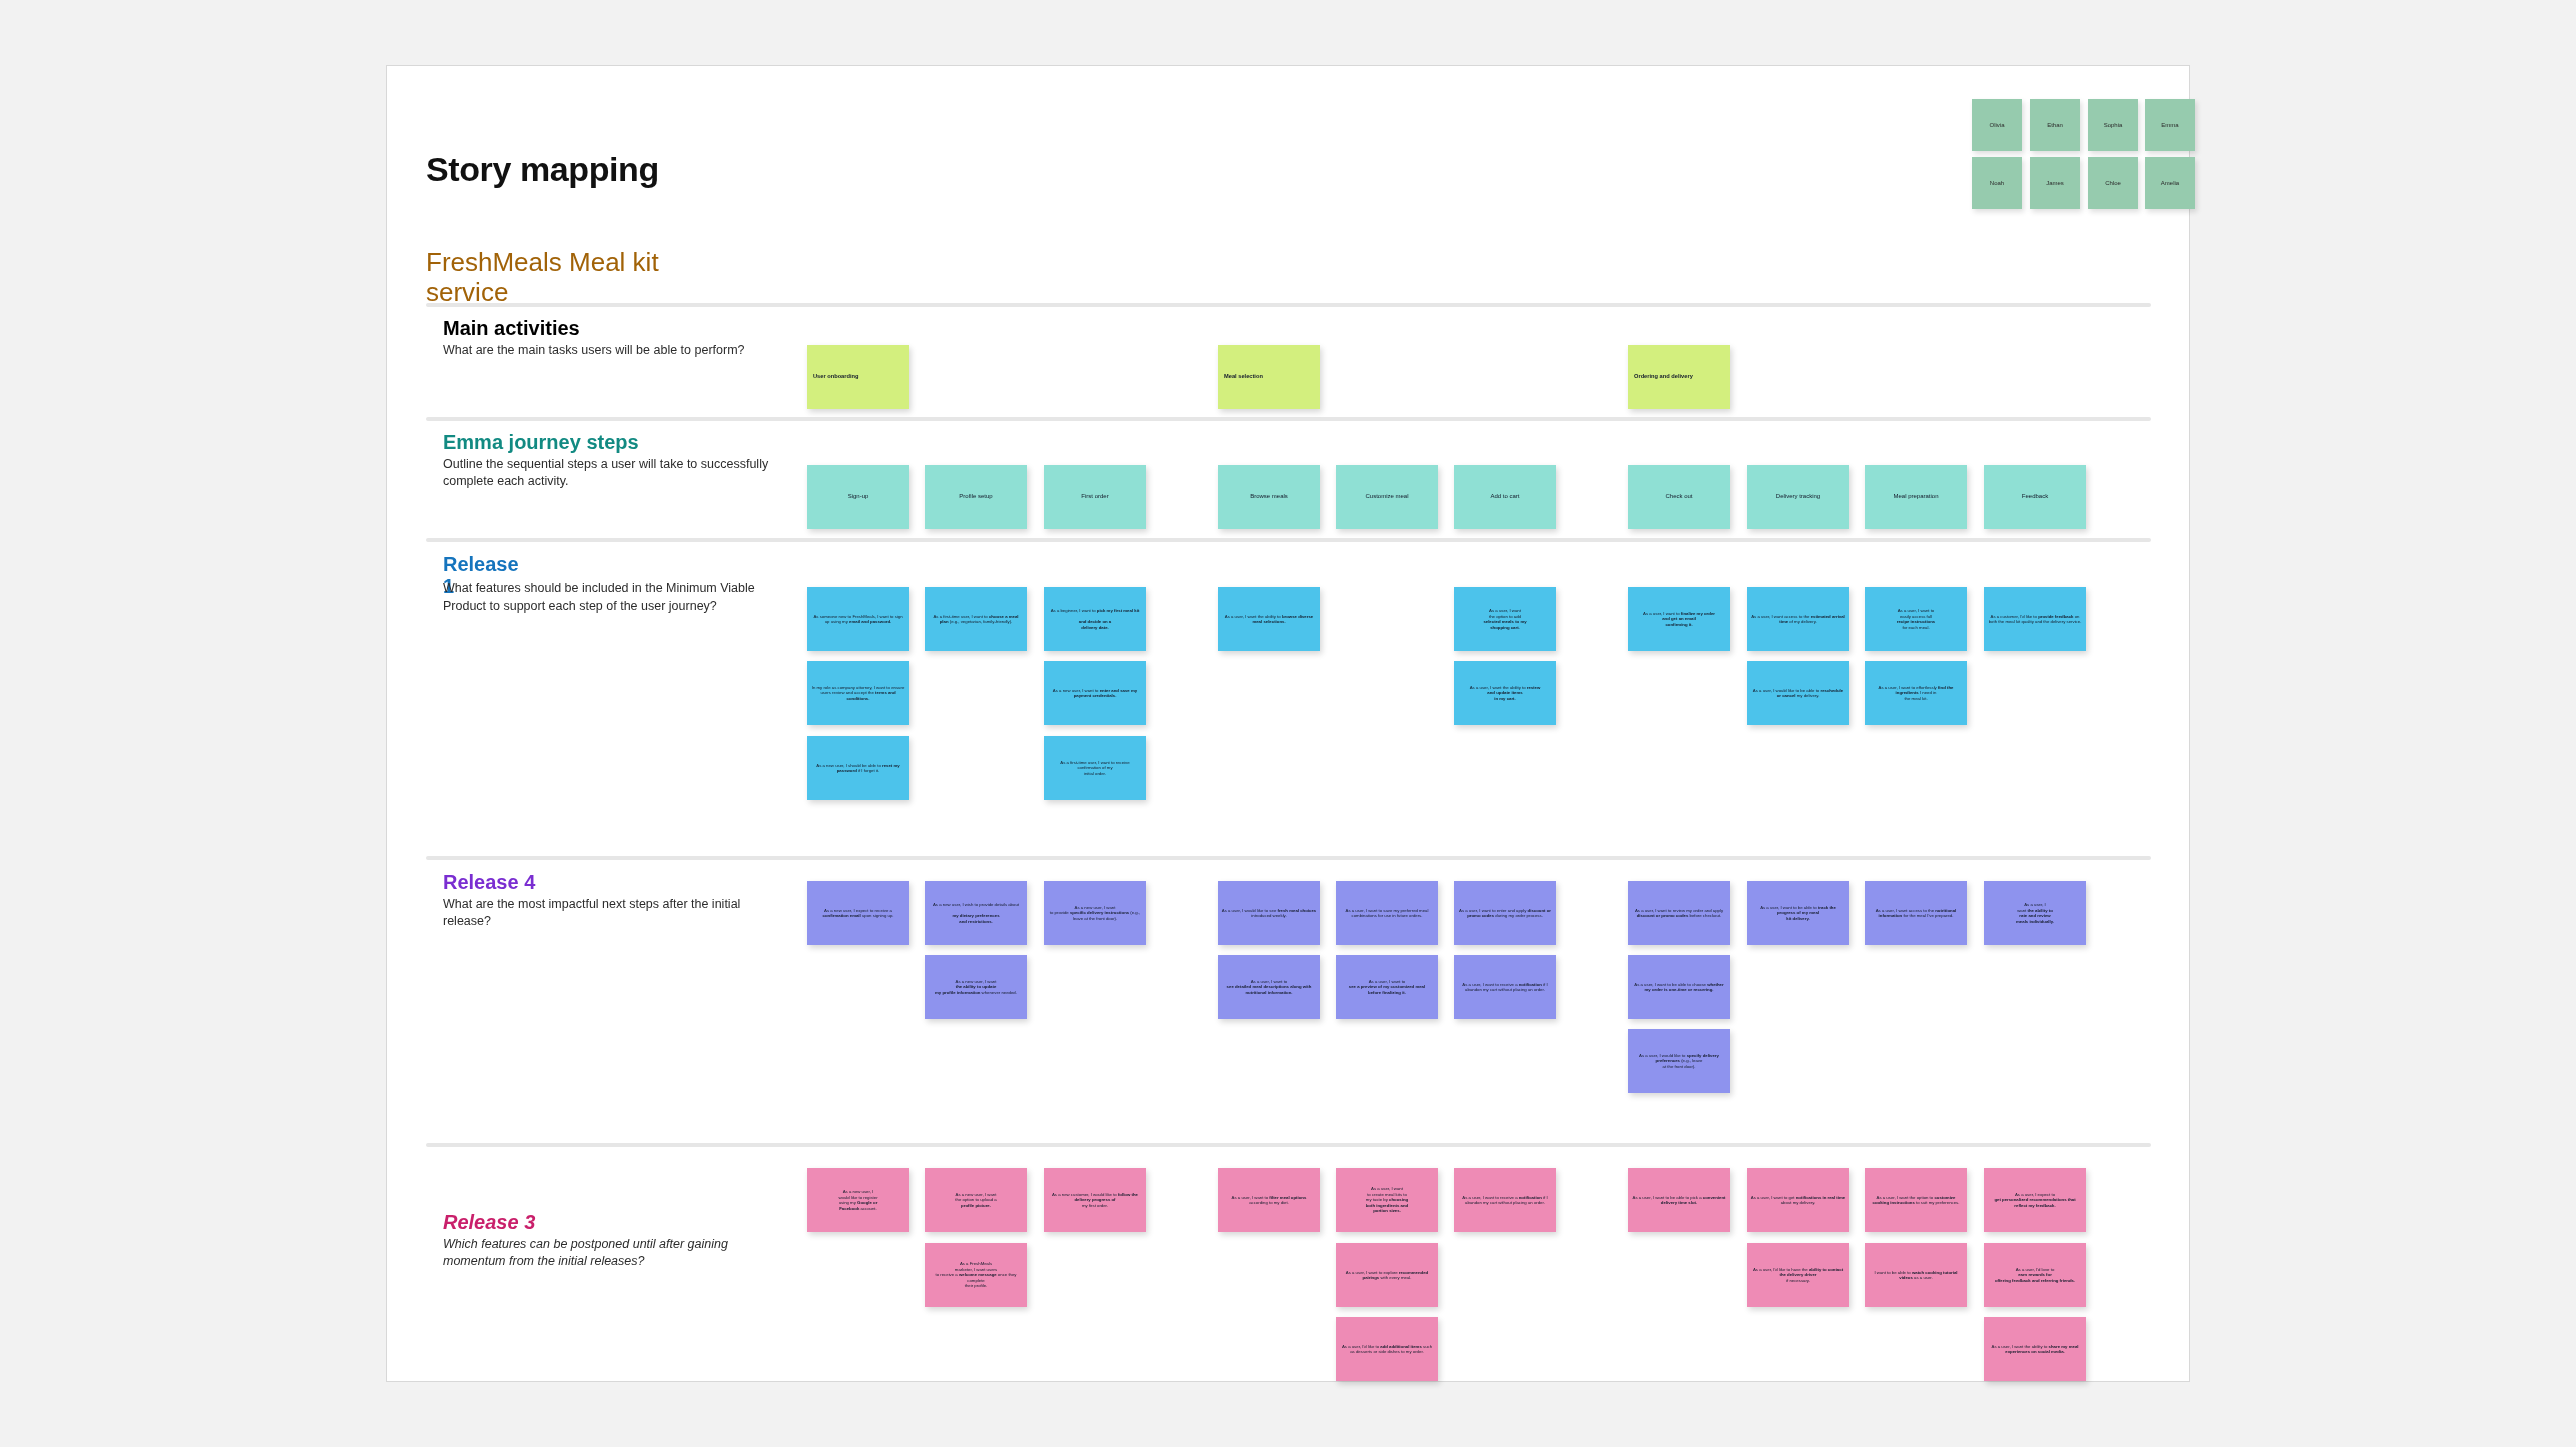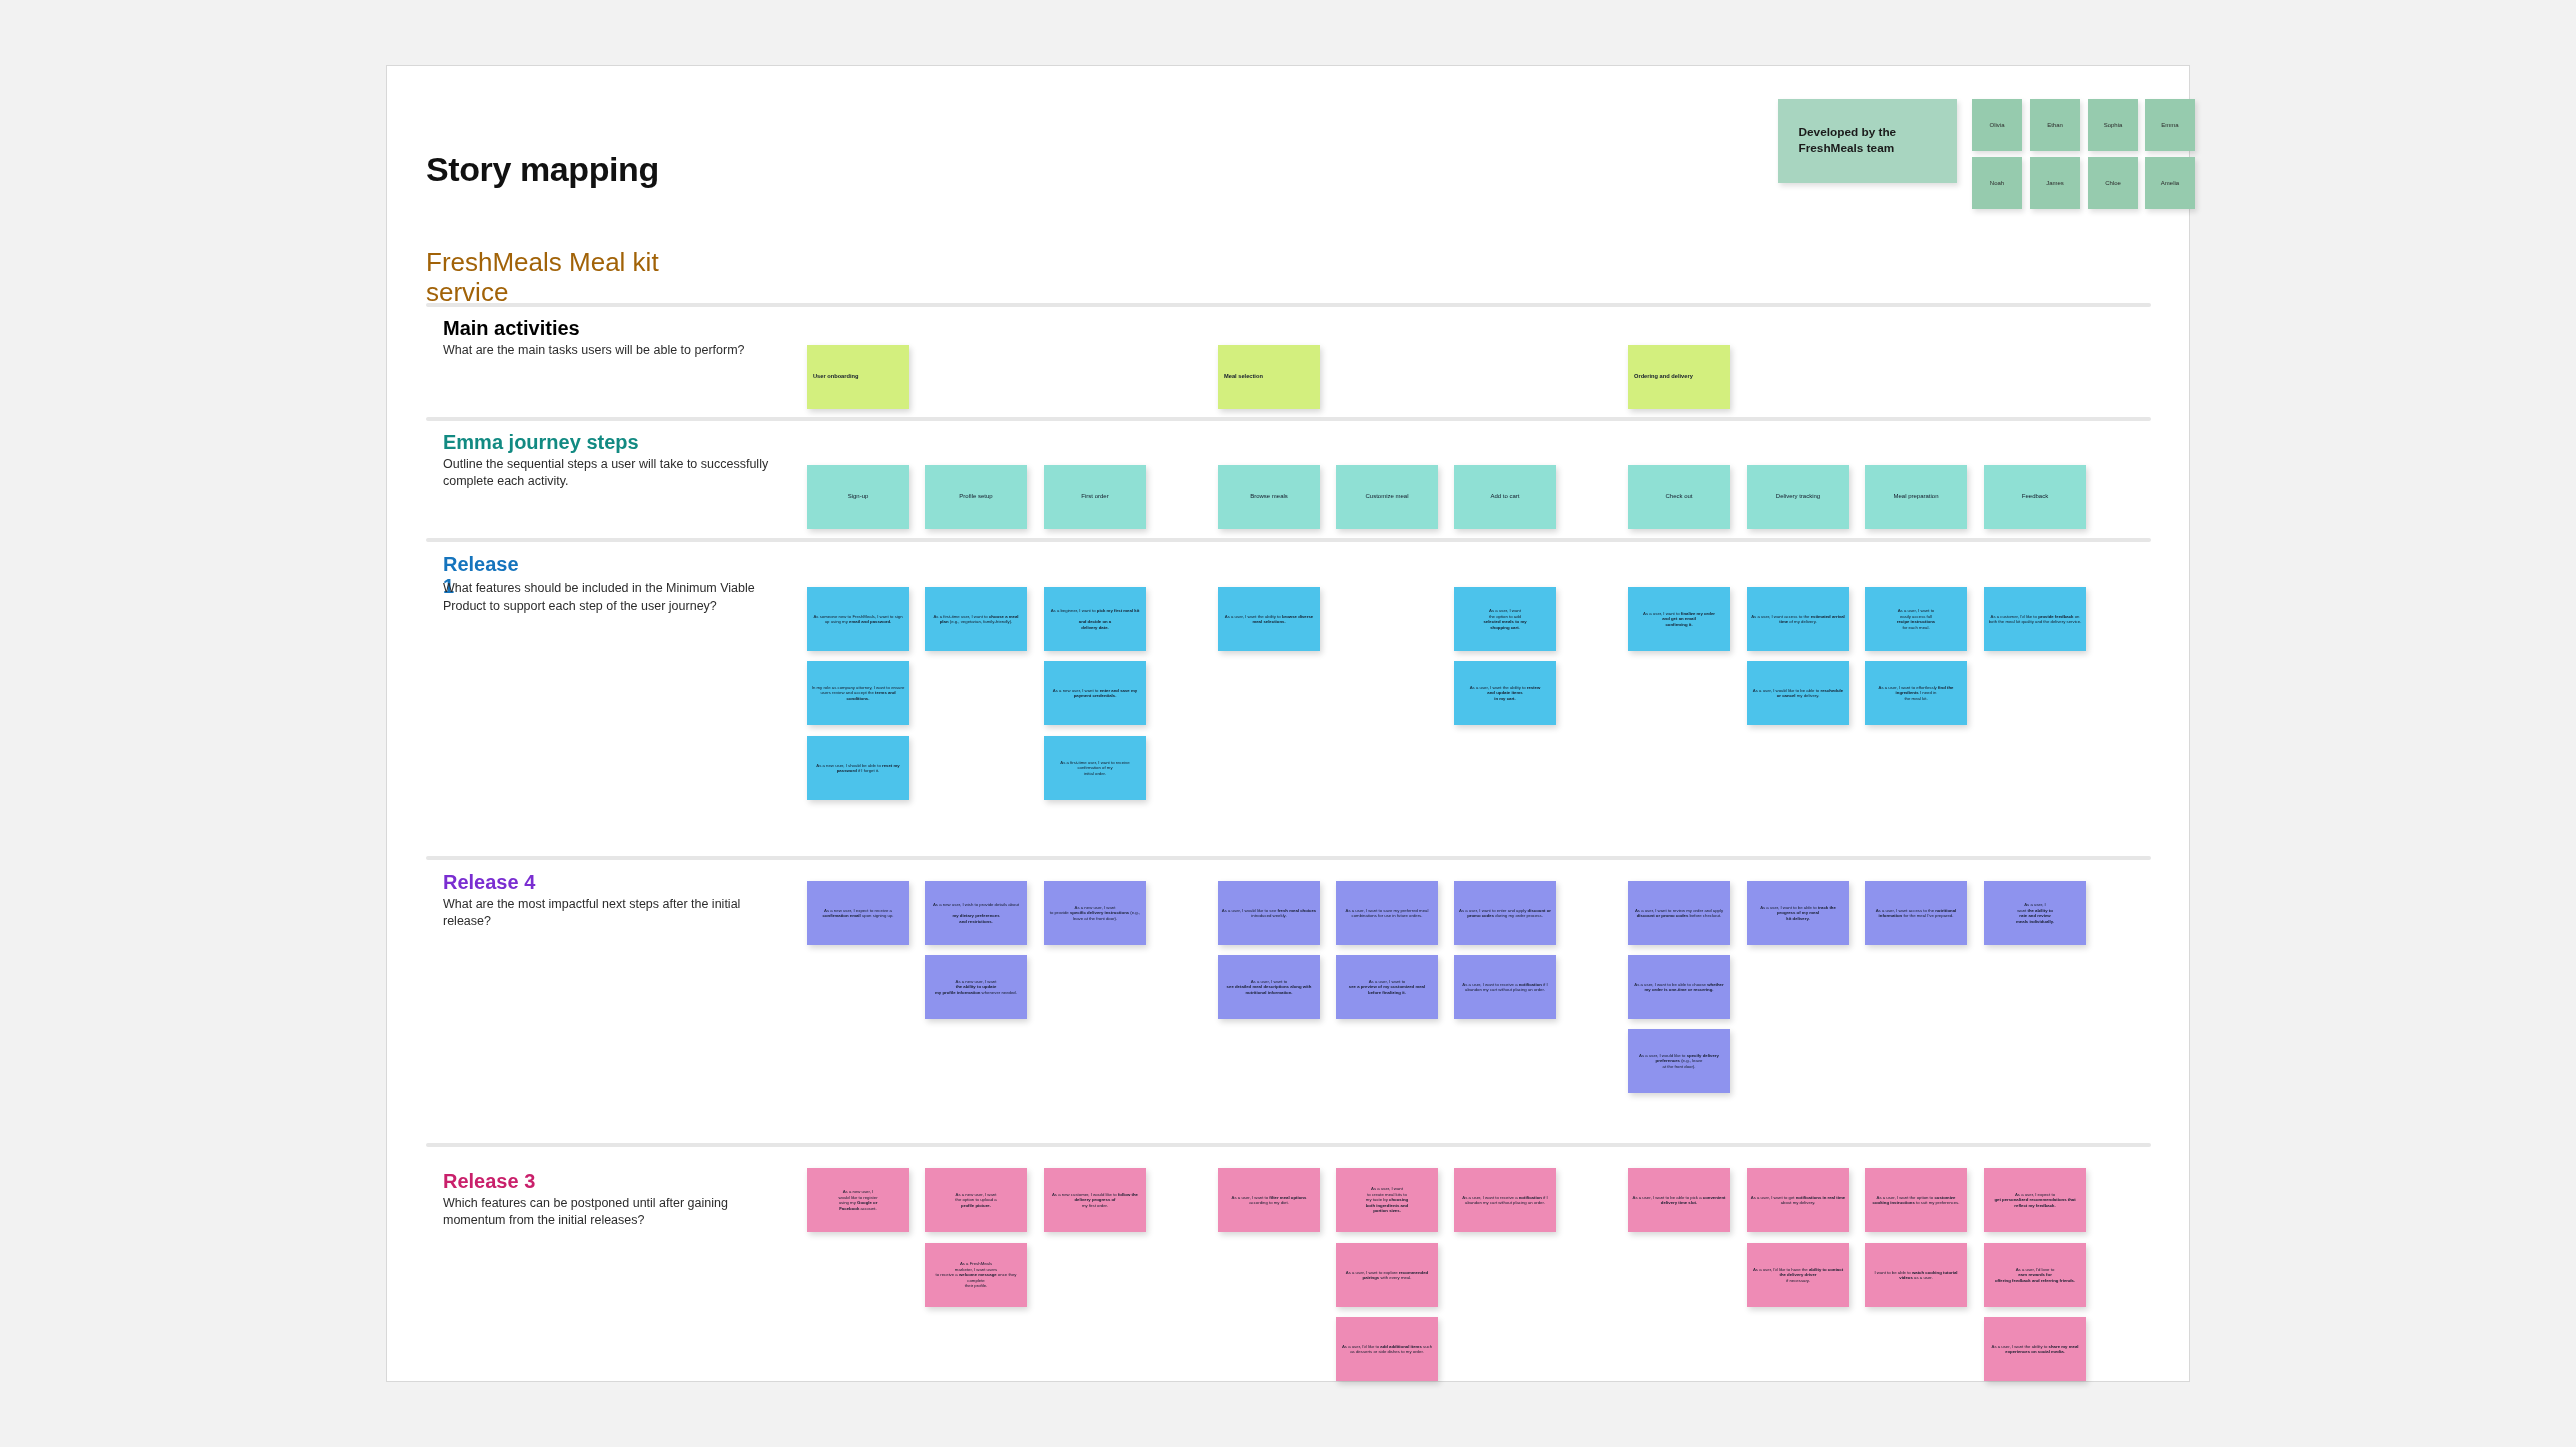--- a/index.html
+++ b/index.html
@@ -76,23 +76,20 @@
   .note-text b { font-weight: bold; }
 </style>
 </head>
 <body>
 
 <div class="board">
 
   <div class="page-title">Story mapping</div>
   <div class="page-subtitle">FreshMeals Meal kit service</div>
 
-  <div class="team-box">
-    <div class="team-box-text">Developed by the FreshMeals team</div>
-  </div>
   <div id="members">
       <div class="member" style="left: 1585px; top: 33px;">
         <span>Olivia</span>
       </div>
       <div class="member" style="left: 1643px; top: 33px;">
         <span>Ethan</span>
       </div>
       <div class="member" style="left: 1701px; top: 33px;">
         <span>Sophia</span>
       </div>
@@ -128,21 +125,21 @@
       <div class="lane-head" style="top: 487px;">
         <div class="lane-title c-blue" style="width: 68px;">Release 1</div>
         <div class="lane-desc overlap" style="margin-top: -16.7px;">What features should be included in the Minimum Viable Product to support each step of the user journey?</div>
       </div>
       <div class="divider" style="top: 790px;"></div>
       <div class="lane-head" style="top: 805px;">
         <div class="lane-title c-purple">Release 4</div>
         <div class="lane-desc">What are the most impactful next steps after the initial release?</div>
       </div>
       <div class="divider" style="top: 1077px;"></div>
-      <div class="lane-head" style="top: 1104px;">
+      <div class="lane-head" style="top: 1145px; font-style: italic;">
         <div class="lane-title c-pink">Release 3</div>
         <div class="lane-desc">Which features can be postponed until after gaining momentum from the initial releases?</div>
       </div>
     </div>
   <div id="notes">
       <div class="note activity" style="left: 420px; top: 279px; width: 102px; height: 64px;">
         <div class="note-text">User onboarding</div>
       </div>
       <div class="note activity" style="left: 831px; top: 279px; width: 102px; height: 64px;">
         <div class="note-text">Meal selection</div>

